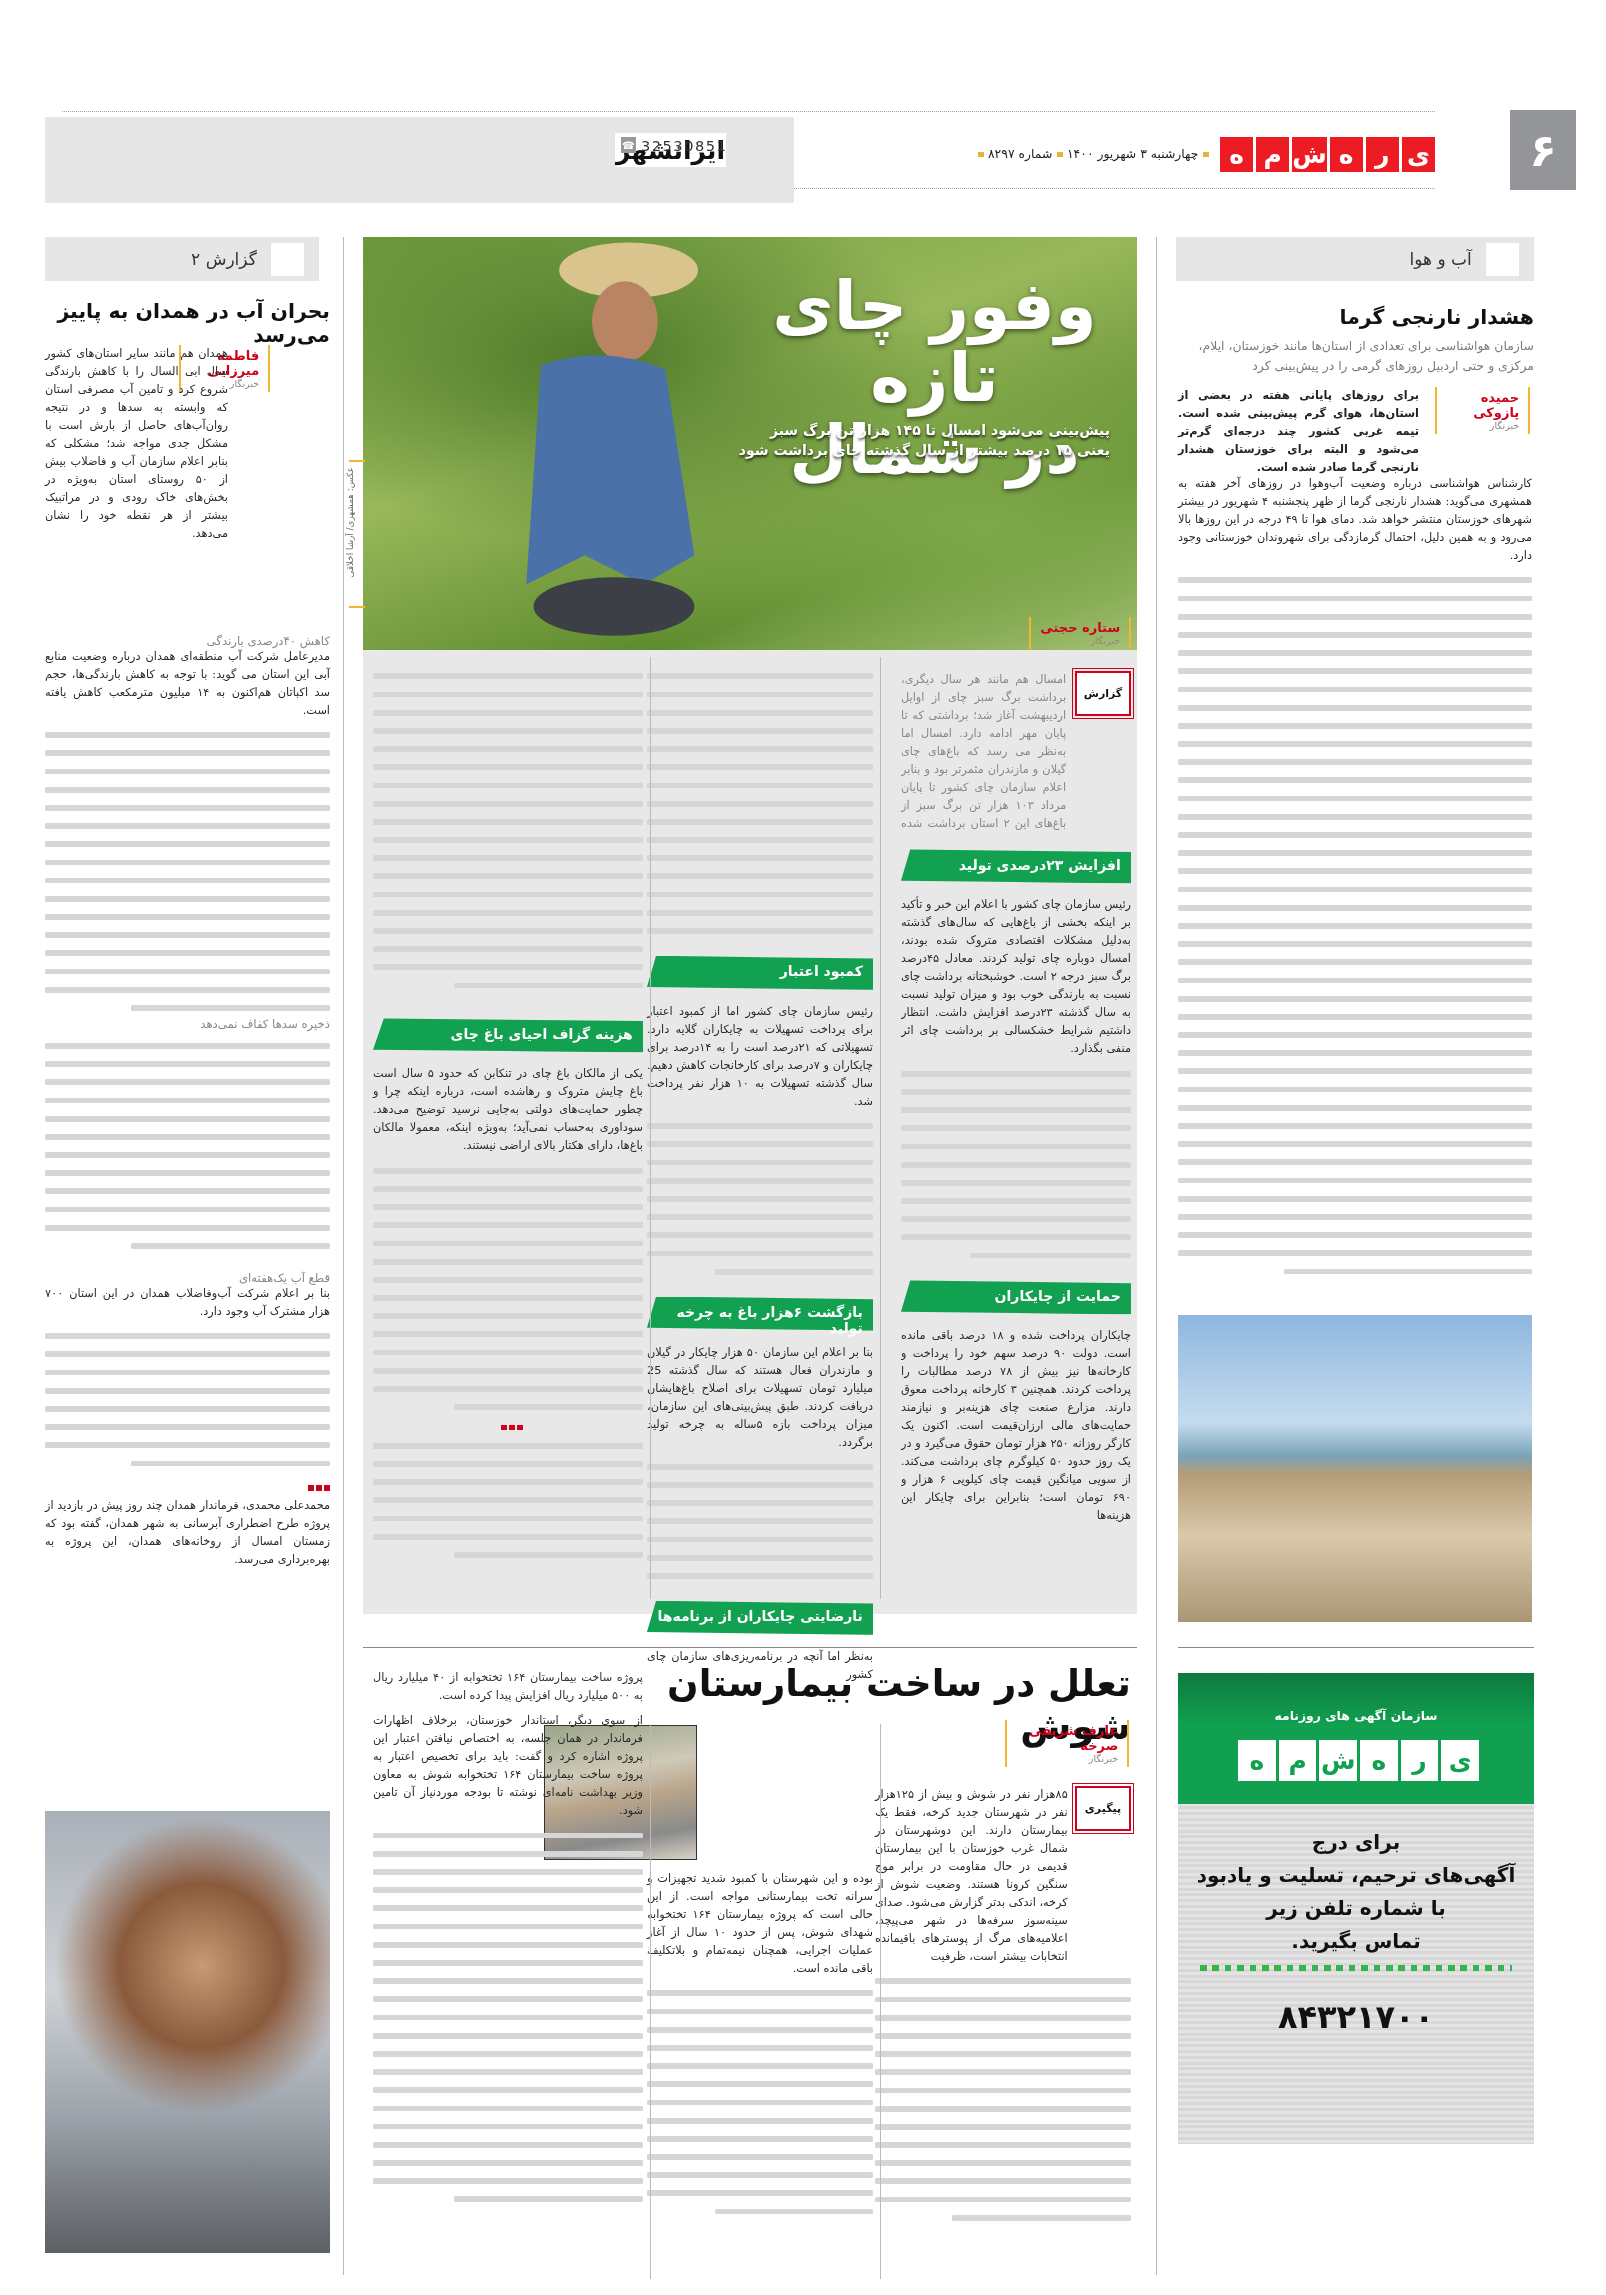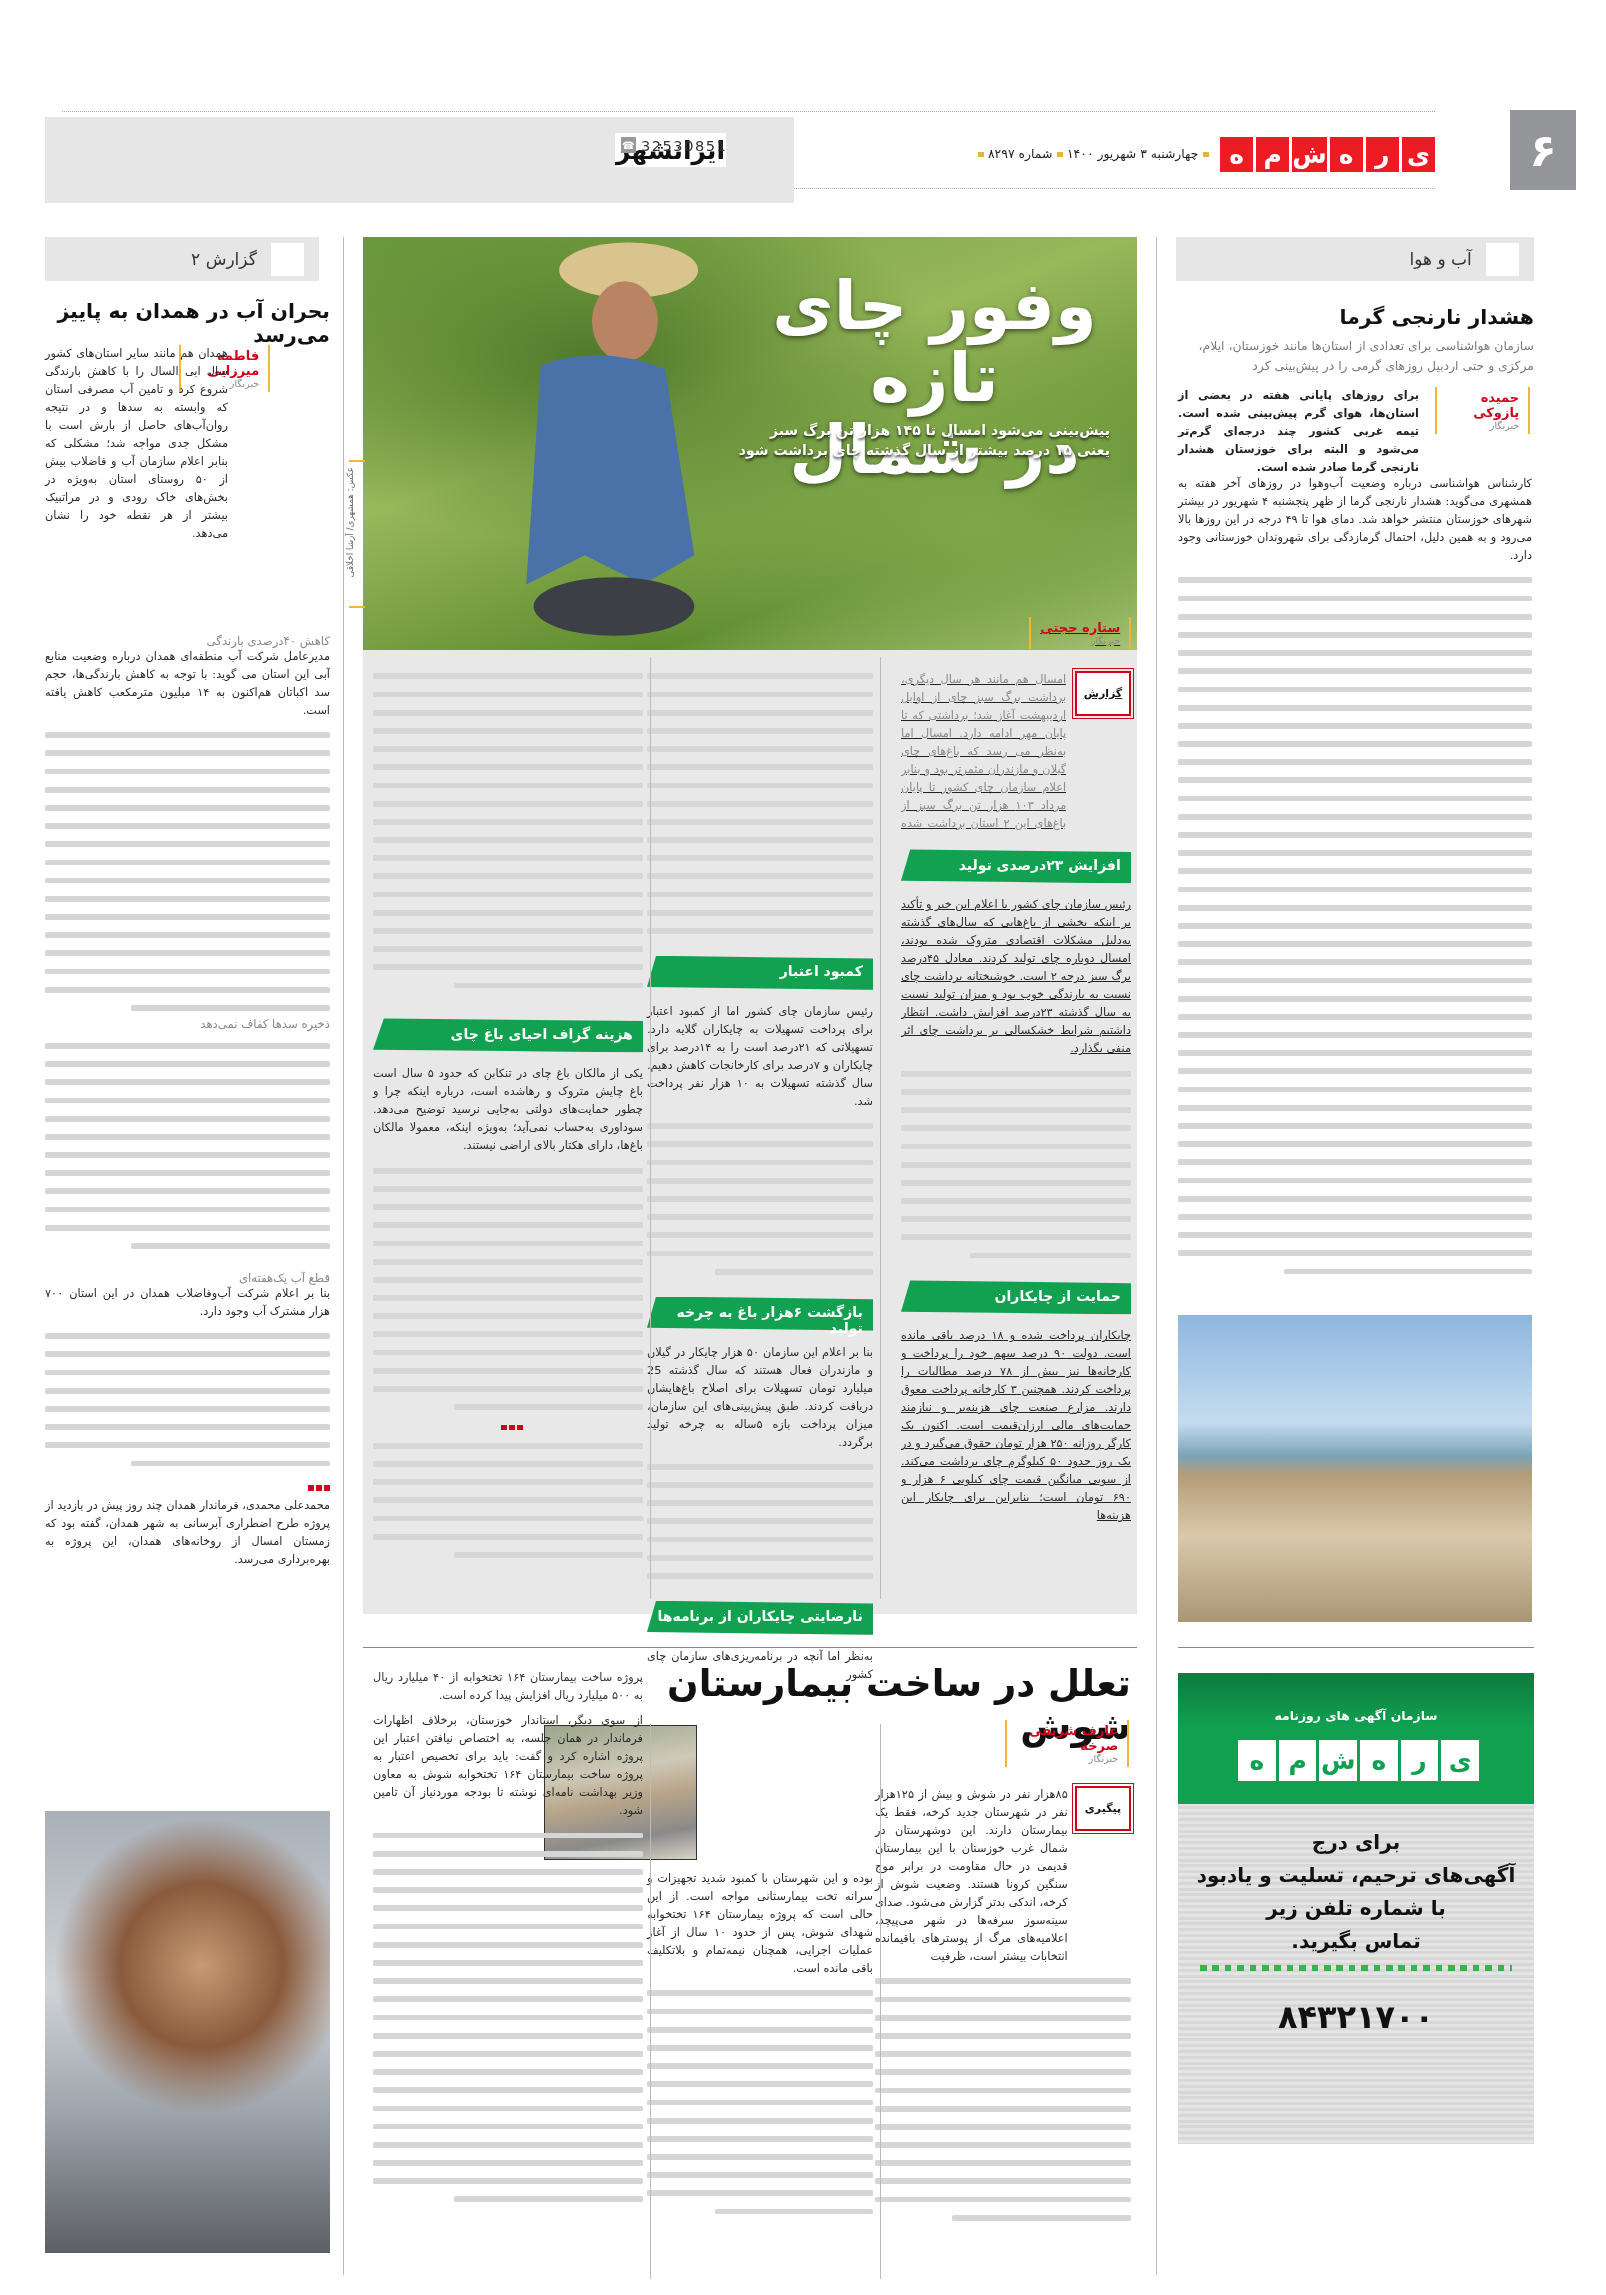--- a/index.html
+++ b/index.html
@@ -191,21 +191,21 @@
   <div>در شمال</div>
 </div>
 <div class="abs feature-sub">
   <div>پیش‌بینی می‌شود امسال تا ۱۴۵ هزار تن برگ سبز</div>
   <div>یعنی ۱۵ درصد بیشتر از سال گذشته چای برداشت شود</div>
 </div>
 <div class="abs credit-bar" style="top:460px"></div>
 <div class="abs photo-credit">عکس: همشهری/ آرشا اخلاقی</div>
 <div class="abs credit-bar" style="top:606px"></div>
 
-<div class="col" style="right:476px; top:617px; width:230px;text-decoration:underline;">
+<div class="col" style="right:476px; top:617px; width:230px;">
   <div class="byline" style="width:102px; margin-right:0;">
     <div class="name">ستاره حجتی</div>
     <div class="role">خبرنگار</div>
   </div>
   <div style="display:flex; gap:8.8px; margin-top:22px; align-items:flex-start;">
     <div class="gozaresh-box">گزارش</div>
     <div class="body-text" style="color:#888; flex:1; max-height:164px; overflow:hidden;">امسال هم مانند هر سال دیگری، برداشت برگ سبز چای از اوایل اردیبهشت آغاز شد؛ برداشتی که تا پایان مهر ادامه دارد. امسال اما به‌نظر می رسد که باغ‌های چای گیلان و مازندران مثمرتر بود و بنابر اعلام سازمان چای کشور تا پایان مرداد ۱۰۳ هزار تن برگ سبز از باغ‌های این ۲ استان برداشت شده است.</div>
   </div>
   <div class="green-tag" style="margin-top:14.6px">
       <div class="ribbon"></div>

